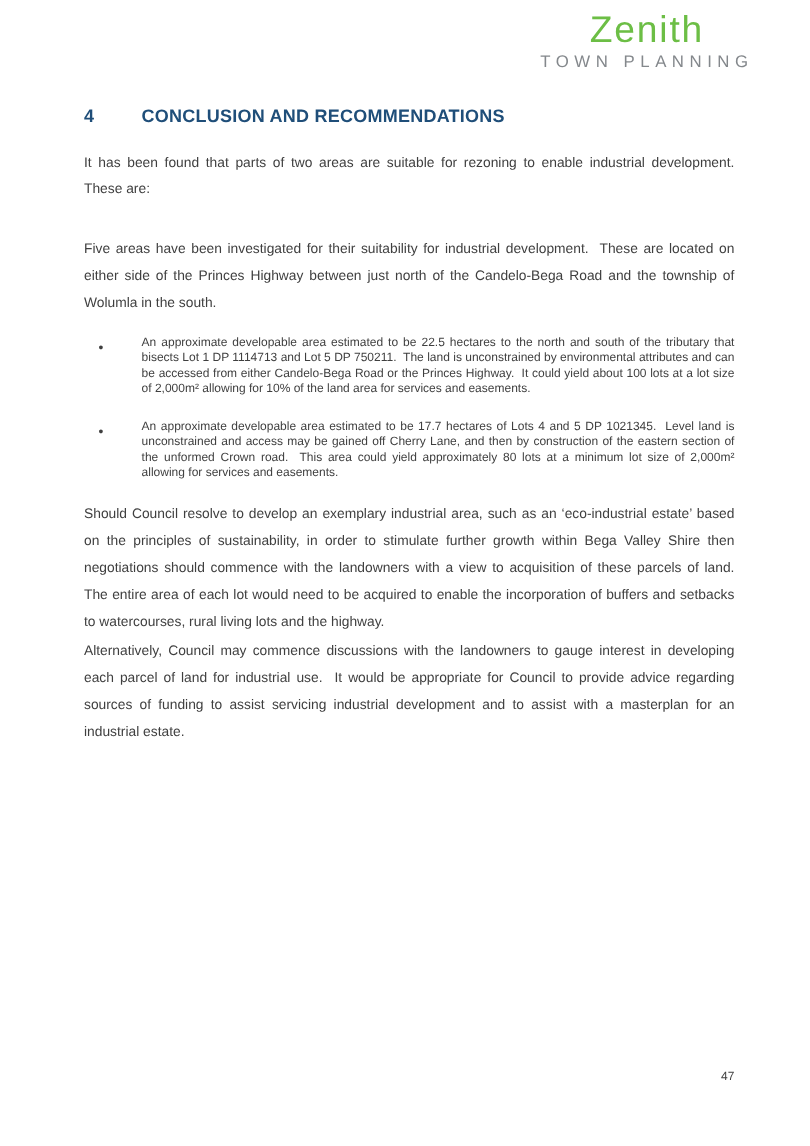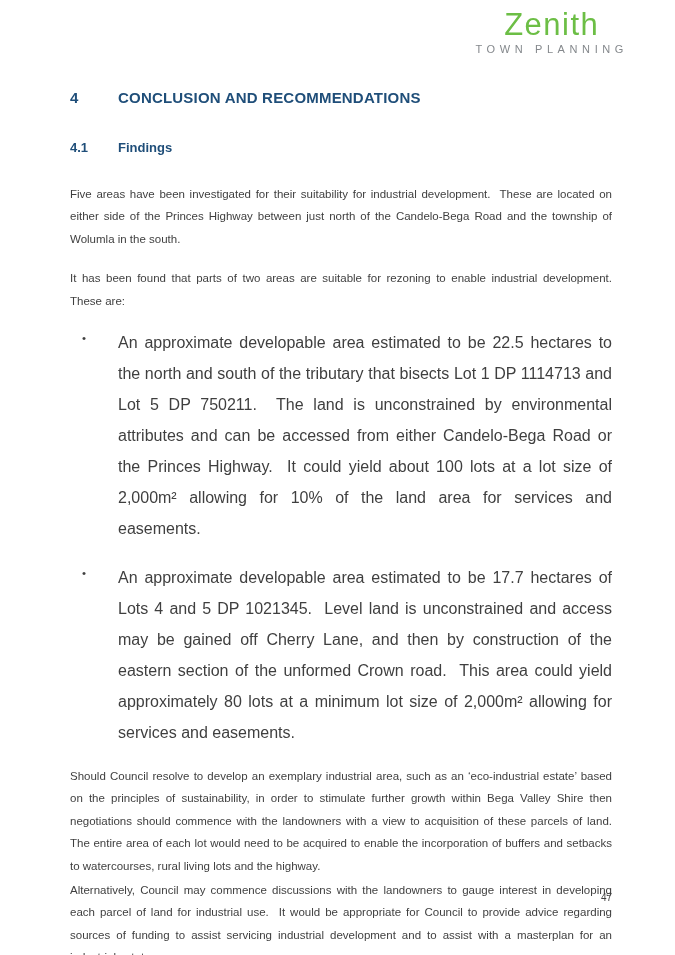--- a/index.html
+++ b/index.html
@@ -28,21 +28,21 @@
     font-family: "Liberation Sans", sans-serif;
     font-size: 31px;
     line-height: 30px;
     font-weight: 500;
     letter-spacing: 1.5px;
     color: #6cbe45;
   }
   .logo-tagline {
     display: block;
     margin-top: 3px;
-    font-size: 11px;
+    font-size: 14px;
     font-weight: 400;
     letter-spacing: 4.6px;
     color: #84888c;
   }
   
   .content {
     position: absolute;
     left: 70px;
     top: 0;
     width: 542px;
@@ -86,22 +86,22 @@
   .bullet-marker {
     flex: 0 0 48px;
     width: 48px;
     padding-left: 12px;
     font-size: 11.5px;
     line-height: 22.4px;
     color: #3f3f3f;
   }
   .bullet-text {
     flex: 1;
-    font-size: 16px;
-    line-height: 31px;
+    font-size: 10px;
+    line-height: 13px;
     text-align: justify;
     white-space: pre-wrap;
     color: #3f3f3f;
   }
   
   .page-number {
     position: absolute;
     top: 892px;
     right: 63px;
     font-size: 10px;
@@ -118,28 +118,24 @@
     <span class="logo-tagline">TOWN PLANNING</span>
   </div>
 
   <div class="content">
 
     <h1 class="doc-heading">
       <span class="h-num">4</span>
       <span class="h-title">CONCLUSION AND RECOMMENDATIONS</span>
     </h1>
 
-    <h2 class="sec-heading sec-41">
-      <span class="h-num">4.1</span>
-      <span class="h-title">Findings</span>
-    </h2>
+
+    <p class="body-para mt-para">It has been found that parts of two areas are suitable for rezoning to enable industrial development.  These are:</p>
 
     <p class="body-para mt-first">Five areas have been investigated for their suitability for industrial development.  These are located on either side of the Princes Highway between just north of the Candelo-Bega Road and the township of Wolumla in the south.</p>
-
-    <p class="body-para mt-para">It has been found that parts of two areas are suitable for rezoning to enable industrial development.  These are:</p>
 
     <div class="bullet-item">
       <span class="bullet-marker">•</span>
       <span class="bullet-text">An approximate developable area estimated to be 22.5 hectares to the north and south of the tributary that bisects Lot 1 DP 1114713 and Lot 5 DP 750211.  The land is unconstrained by environmental attributes and can be accessed from either Candelo-Bega Road or the Princes Highway.  It could yield about 100 lots at a lot size of 2,000m² allowing for 10% of the land area for services and easements.</span>
     </div>
 
     <div class="bullet-item">
       <span class="bullet-marker">•</span>
       <span class="bullet-text">An approximate developable area estimated to be 17.7 hectares of Lots 4 and 5 DP 1021345.  Level land is unconstrained and access may be gained off Cherry Lane, and then by construction of the eastern section of the unformed Crown road.  This area could yield approximately 80 lots at a minimum lot size of 2,000m² allowing for services and easements.</span>
     </div>

